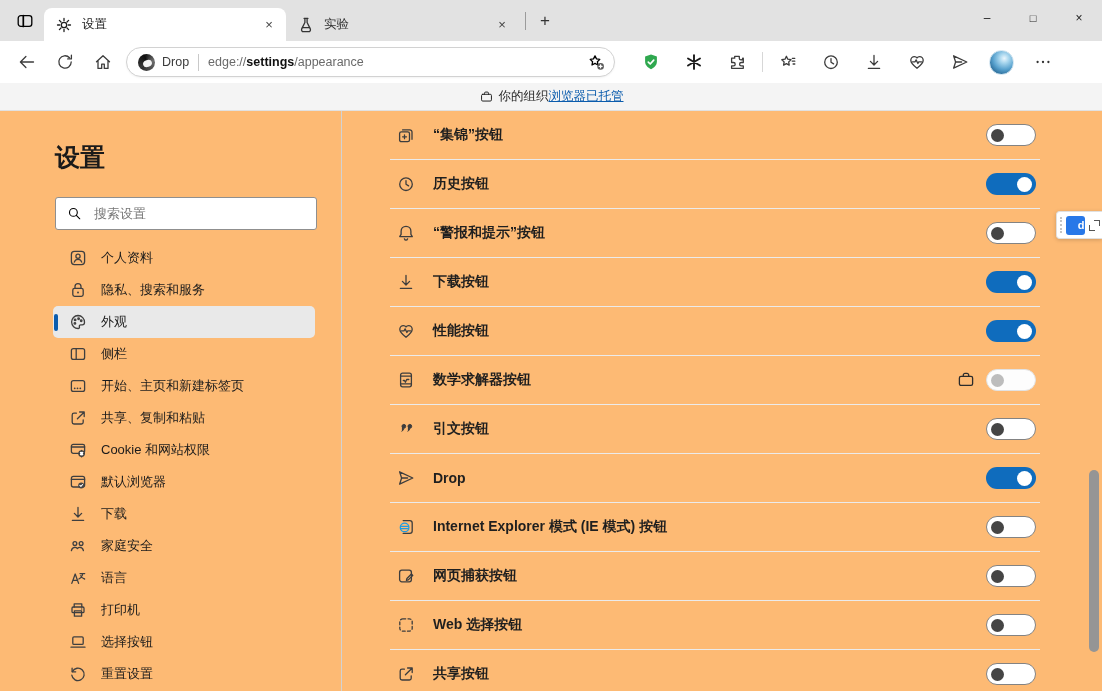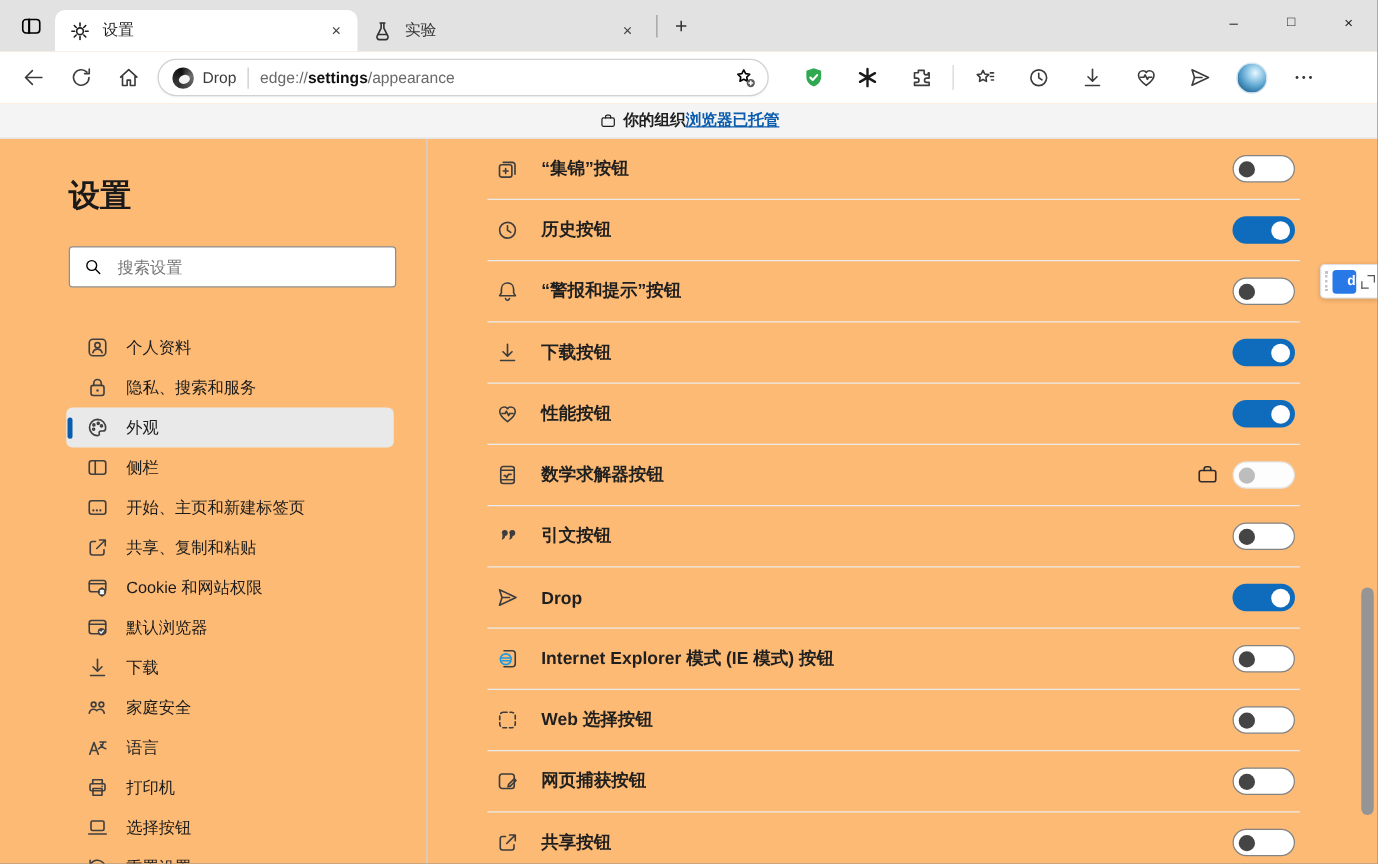--- a/index.html
+++ b/index.html
@@ -31,28 +31,28 @@
   .site-label{margin-left:7px;font-size:12.5px;color:#3b3b3b;}
   .ab-divider{width:1px;height:17px;background:#c9c9c9;margin:0 9px;}
   .url{font-size:12.5px;color:#6a6a6a;white-space:nowrap;flex:1;}
   .url .host{color:#111;font-weight:bold;}
   .toolbar-right{display:flex;align-items:center;gap:15px;margin-left:22px;}
   .tb-ic{width:28px;height:28px;display:flex;align-items:center;justify-content:center;border-radius:5px;color:#3c3c3c;}
   .tb-divider{width:1px;height:20px;background:#d7d7d7;margin:0 -4px;}
   .avatar{width:25px;height:25px;border-radius:50%;background:radial-gradient(circle at 62% 32%,#eaf6fd 0%,#a8d6ee 22%,#5aa3cf 52%,#2d6f9c 78%,#69a851 100%);border:1px solid #cfe3ef;}
 
   
-  .banner{height:28px;background:#f4f4f4;border-bottom:1px solid #e1e1e1;display:flex;align-items:center;justify-content:center;gap:5px;font-size:12.5px;color:#1f1f1f;font-weight:bold;}
+  .banner{height:28px;background:#f4f4f4;border-bottom:1px solid #e1e1e1;display:flex;align-items:center;justify-content:center;gap:5px;font-size:12.5px;color:#1f1f1f;}
   .banner a{color:#0b5cad;text-decoration:underline;}
 
   
   .body{display:flex;height:580px;}
   .sidebar{width:342px;flex:0 0 342px;border-right:1px solid #d2d2d2;padding:32px 27px 0 55px;}
   .sb-title{font-size:25px;font-weight:bold;color:#1a1a1a;margin:0 0 26px 0;line-height:28px;}
-  .searchbox{width:262px;height:33px;border:1px solid #8f8f8f;border-radius:3px;background:#fff;display:flex;align-items:center;padding:12px 10px;margin-bottom:32px;}
+  .searchbox{width:262px;height:33px;border:1px solid #8f8f8f;border-radius:3px;background:#fff;display:flex;align-items:center;padding:12px 10px;margin-bottom:12px;}
   .searchbox input{border:none;outline:none;flex:1;font-size:13px;color:#333;margin-left:9px;background:transparent;}
   .searchbox input::placeholder{color:#767676;}
   .nav-list{width:262px;margin-left:-2px;}
   .nav-item{position:relative;height:32px;display:flex;align-items:center;padding-left:15px;border-radius:5px;color:#1b1b1b;font-size:13px;cursor:default;}
   .nav-item.selected{background:#e9e9e9;}
   .nav-item .accent{display:none;}
   .nav-item.selected .accent{display:block;position:absolute;left:1px;top:7.5px;width:3.5px;height:17px;border-radius:2px;background:#0b5cad;}
   .nav-ic{color:#3f3f3f;margin-right:13px;}
   .nav-label{white-space:nowrap;}
 
@@ -548,38 +548,38 @@
     <span class="row-label">Internet Explorer 模式 (IE 模式) 按钮</span>
     <span class="row-right">
       <span class="toggle off">
               <span class="knob"></span>
             </span>
     </span>
   </div>
         <div class="row">
     <span class="ic row-ic">
             <svg width="20" height="20" viewBox="0 0 20 20" fill="none" stroke="currentColor" stroke-width="1.3" stroke-linecap="round" stroke-linejoin="round">
-              <rect x="3.8" y="3.8" width="12.4" height="12.4" rx="3" stroke-dasharray="2.9 2.3"></rect>
-            </svg>
-          </span>
-    <span class="row-label">Web 选择按钮</span>
-    <span class="row-right">
-      <span class="toggle off">
-              <span class="knob"></span>
-            </span>
-    </span>
-  </div>
-        <div class="row">
-    <span class="ic row-ic">
-            <svg width="20" height="20" viewBox="0 0 20 20" fill="none" stroke="currentColor" stroke-width="1.3" stroke-linecap="round" stroke-linejoin="round">
               <rect x="3.6" y="4.2" width="11.8" height="11.6" rx="2.2"></rect>
               <path d="M10.9 12.5l4.5-4.5 1.4 1.4-4.5 4.5-1.9.5z"></path>
             </svg>
           </span>
     <span class="row-label">网页捕获按钮</span>
+    <span class="row-right">
+      <span class="toggle off">
+              <span class="knob"></span>
+            </span>
+    </span>
+  </div>
+        <div class="row">
+    <span class="ic row-ic">
+            <svg width="20" height="20" viewBox="0 0 20 20" fill="none" stroke="currentColor" stroke-width="1.3" stroke-linecap="round" stroke-linejoin="round">
+              <rect x="3.8" y="3.8" width="12.4" height="12.4" rx="3" stroke-dasharray="2.9 2.3"></rect>
+            </svg>
+          </span>
+    <span class="row-label">Web 选择按钮</span>
     <span class="row-right">
       <span class="toggle off">
               <span class="knob"></span>
             </span>
     </span>
   </div>
         <div class="row">
     <span class="ic row-ic">
             <svg width="20" height="20" viewBox="0 0 20 20" fill="none" stroke="currentColor" stroke-width="1.3" stroke-linecap="round" stroke-linejoin="round">
               <path d="M8.4 5.2H6A1.8 1.8 0 0 0 4.2 7v7.2A1.8 1.8 0 0 0 6 16h7.4a1.8 1.8 0 0 0 1.8-1.8v-2.4"></path>

